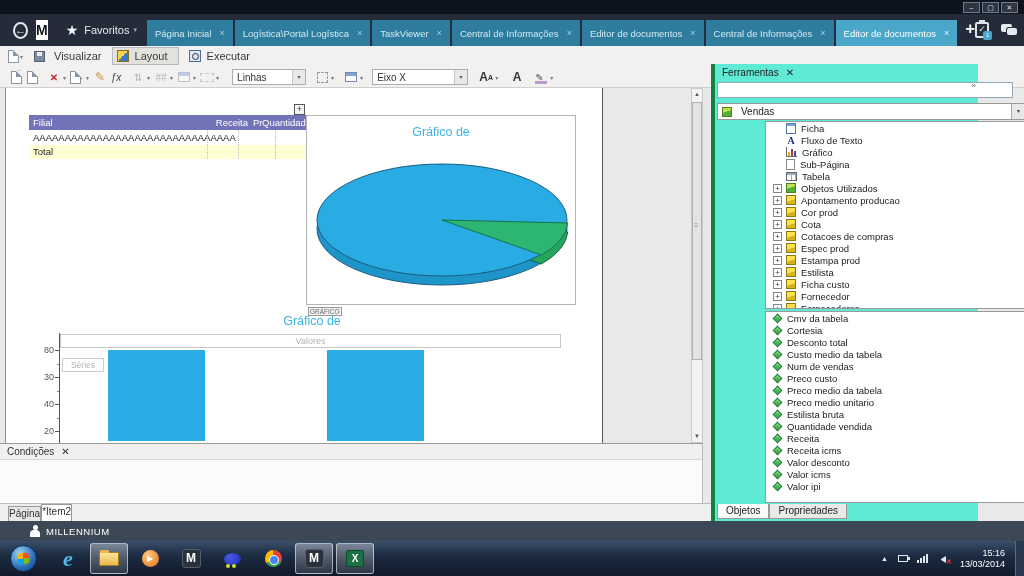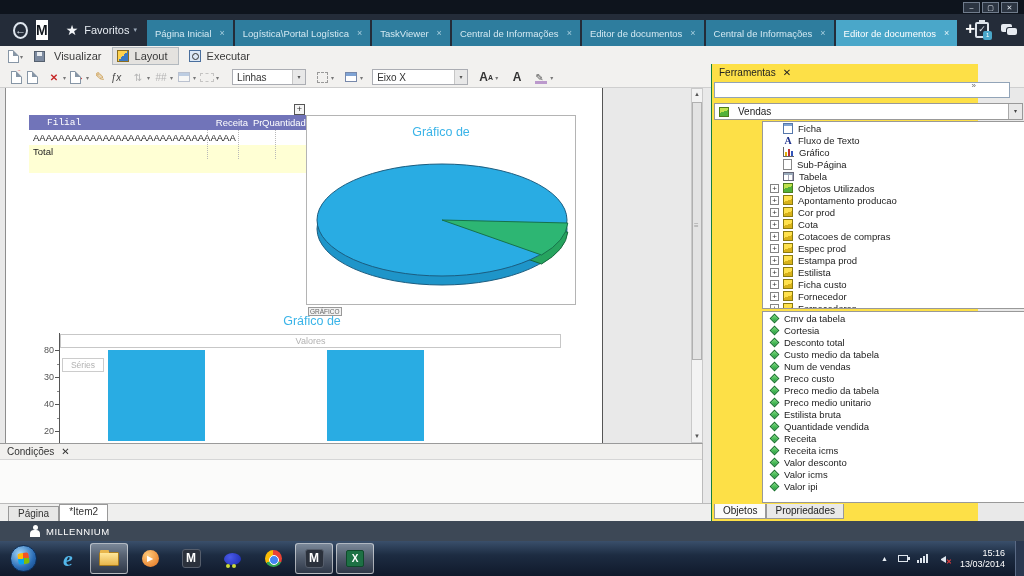--- a/index.html
+++ b/index.html
@@ -69,26 +69,26 @@
   .fill-ico:before { content:"✎"; font-size:10px; color:#555; }
   .fill-ico:after { content:""; position:absolute; left:0; bottom:-1px; width:12px; height:3px; background:#b9c; }
 
   
   #canvas-bg { left:0; top:88px; width:711px; height:355px; background:#e9e9e9; }
   #page { left:5px; top:88px; width:598px; height:355px; background:#fff; border-left:1px solid #8d8d8d; border-right:1px solid #555; }
   #tbl-handle { left:288px; top:16px; width:11px; height:11px; border:1px solid #555; background:#f4f4f4;
                 font-size:9px; line-height:9px; text-align:center; color:#333; }
   #doc-table { left:23px; top:27px; width:279px; }
   #doc-table .hdr { display:flex; height:15px; background:#7174b9; color:#fff; font-size:9.5px; align-items:center; position:relative; }
-  #doc-table .hdr .c1 { flex:1; padding-left:18px;font-family:Liberation Mono, monospace; }
+  #doc-table .hdr .c1 { flex:1; padding-left:4px; }
   #doc-table .hdr .c2 { width:34px; text-align:right; }
   #doc-table .hdr .c3 { width:14px; padding-left:5px; overflow:hidden; }
   #doc-table .hdr .c4 { width:46px; white-space:nowrap; overflow:visible; }
   #doc-table .r1 { height:15px; font-size:9.5px; color:#222; line-height:15px; padding-left:4px; background:#fff; white-space:nowrap; overflow:hidden;}
-  #doc-table .r2 { height:28px; font-size:9.5px; color:#222; line-height:14px; padding-left:4px; background:#ffffd4; }
+  #doc-table .r2 { height:14px; font-size:9.5px; color:#222; line-height:14px; padding-left:4px; background:#ffffd4; }
   .colsep { position:absolute; top:15px; height:29px; border-left:1px dotted #b9b9b9; }
 
   #pie-frame { left:300px; top:27px; width:270px; height:190px; border:1px solid #b4b4b4; background:#fff; }
   .chart-title { color:#3ab4e8; font-size:12.5px; text-align:center; }
   #pie-title { position:absolute; left:0; right:0; top:9px; }
   #grafico-tag { left:302px; top:219px; border:1px solid #999; background:#f2f2f2; color:#666; font-size:6.5px;
                  padding:0 1px; line-height:7px; }
   #bar-title { left:240px; top:226px; width:132px; }
   #valores-box { left:54px; top:246px; width:501px; height:14px; border:1px solid #c7c7c7; color:#b2b2b2;
                  font-size:9px; text-align:center; line-height:12px; }
@@ -107,25 +107,25 @@
   #vs-thumb:after { content:"≡"; position:absolute; left:1px; top:118px; color:#999; font-size:8px; }
 
   
   #condicoes { left:0; top:443px; width:703px; height:60px; background:#fbfbfa; border-top:1px solid #9a9a9a; border-right:1px solid #bbb;}
   #cond-hdr { height:16px; background:#f1f0ee; border-bottom:1px solid #d6d6d6; display:flex; align-items:center; }
   #cond-hdr span { font-size:10px; color:#333; margin-left:7px; }
   #cond-close { margin-left:auto; margin-right:9px; font-size:10px; color:#333; }
 
   
   #pagetabs { left:0; top:503px; width:711px; height:18px; background:#efefee; border-top:1px solid #bbb; display:flex; align-items:flex-end; padding-left:8px; }
-  .ptab { font-size:10px; color:#333; border:1px solid #999; border-bottom:none; padding:1px 9px 2px; background:#e7e7e6; }
+  .ptab { font-size:10px; color:#333; border:1px solid #999; border-bottom:none; padding:1px 0 2px; background:#e7e7e6; }
   .ptab.active { background:#fff; height:17px; line-height:14px; padding-top:0; }
 
   
-  #tools-panel { left:711px; top:64px; width:267px; height:457px; background:#fde047; border-left:1px solid #15803d; }
+  #tools-panel { left:711px; top:64px; width:267px; height:457px; background:#5eead4; border-left:4px solid #15803d; }
   #tools-hdr { height:17px; display:flex; align-items:center; }
   #tools-hdr span { font-size:10px; color:#222; margin-left:7px; }
   #tools-close { margin-left:auto; margin-right:7px; font-size:10px; color:#333; }
   #tools-search { position:absolute; left:2px; top:18px; width:296px; height:16px; background:#fff; border:1px solid #92a4b8; }
   #tools-expand { position:absolute; right:2px; top:17px; font-size:8px; color:#666; }
   #dataset-combo { position:absolute; left:2px; top:39px; width:309px; height:17px; background:#fff; border:1px solid #999;
                    display:flex; align-items:center; }
   #dataset-combo .lbl { font-size:10px; color:#222; margin-left:4px; }
   #dataset-combo .cbtn { margin-left:auto; width:14px; height:15px; background:#e8e8e8; border-left:1px solid #aaa;
                          color:#444; font-size:6px; text-align:center; line-height:15px; }

